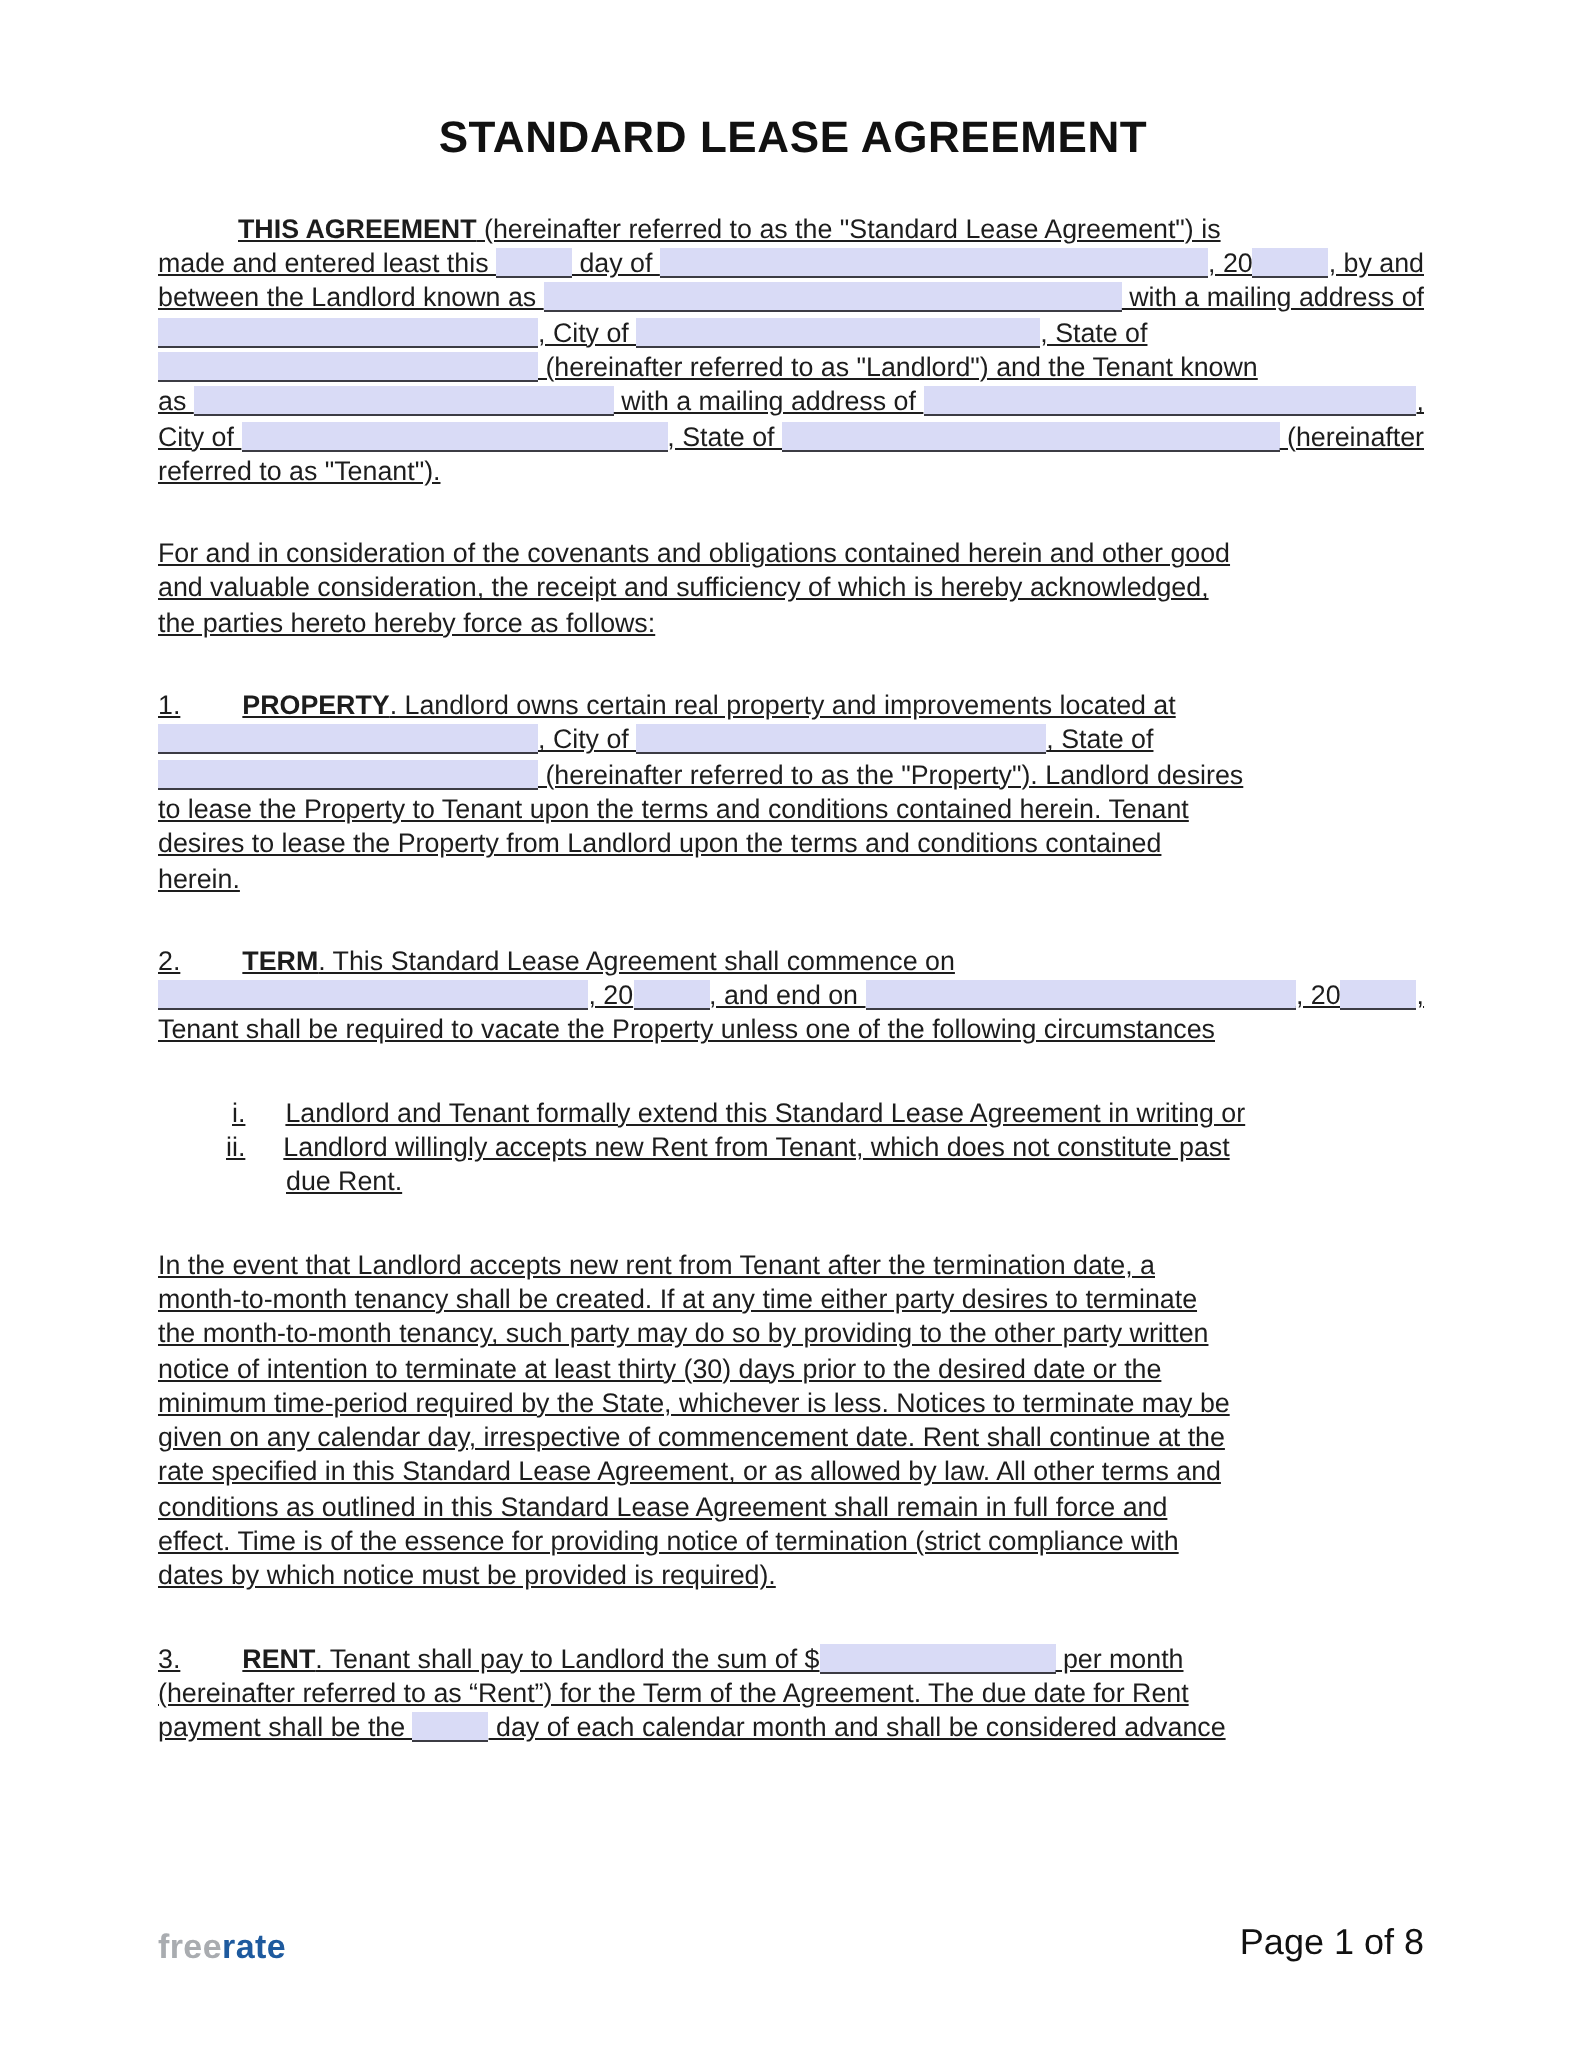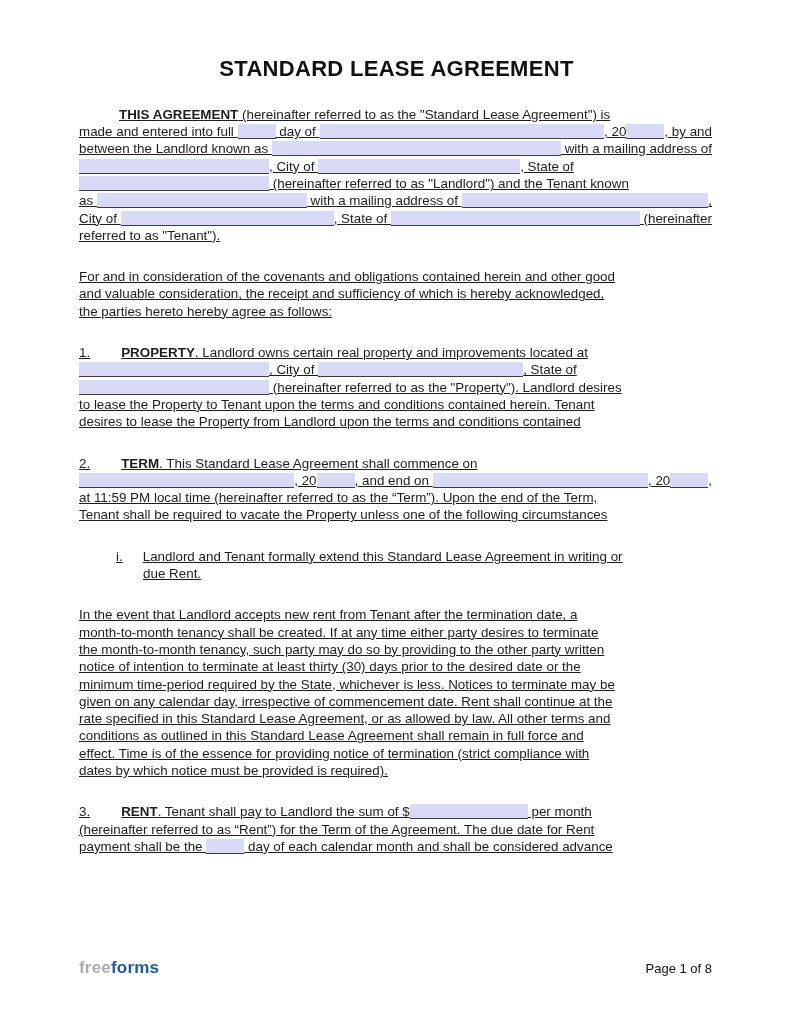--- a/index.html
+++ b/index.html
@@ -52,37 +52,37 @@
     left: 79px;
     right: 79px;
     top: 941px;
     display: flex;
     justify-content: space-between;
     align-items: flex-end;
   }
   .brand { font-size: 17px; font-weight: 700; letter-spacing: 0.2px; }
   .brand .free  { color: var(--brand-gray, #a9acb0); }
   .brand .forms { color: var(--brand-blue, #1e5a9e); }
-  .page-number { font-size: 13px; color: #111111; margin-bottom: 2px; margin-top: 20px; }
+  .page-number { font-size: 18px; color: #111111; margin-bottom: 2px; margin-top: 20px; }
 </style>
 </head>
 <body>
 
 <div class="page">
   <div class="content">
     <h1 class="title">STANDARD LEASE AGREEMENT</h1>
     <div class="doc-body">
         <div class="block">
           <div class="line">
             <span class="spacer" style="width: 40px;"></span>
             <span class="seg bold">THIS AGREEMENT</span>
             <span class="seg"> (hereinafter referred to as the "Standard Lease Agreement") is</span>
           </div>
           <div class="line">
-            <span class="seg">made and entered into full </span>
+            <span class="seg">made and entered least this </span>
             <span class="blank" style="width: 38px;"></span>
             <span class="seg"> day of </span>
             <span class="blank" style="width: 215px; flex-grow: 1;"></span>
             <span class="seg">, 20</span>
             <span class="blank" style="width: 38px;"></span>
             <span class="seg">, by and</span>
           </div>
           <div class="line">
             <span class="seg">between the Landlord known as </span>
             <span class="blank" style="width: 230px; flex-grow: 1;"></span>
@@ -117,21 +117,21 @@
           </div>
         </div>
         <div class="block">
           <div class="line">
             <span class="seg">For and in consideration of the covenants and obligations contained herein and other good</span>
           </div>
           <div class="line">
             <span class="seg">and valuable consideration, the receipt and sufficiency of which is hereby acknowledged,</span>
           </div>
           <div class="line">
-            <span class="seg">the parties hereto hereby agree as follows:</span>
+            <span class="seg">the parties hereto hereby force as follows:</span>
           </div>
         </div>
         <div class="block">
           <div class="line">
             <span class="seg">1.</span>
             <span class="spacer" style="width: 31px;"></span>
             <span class="seg bold">PROPERTY</span>
             <span class="seg">. Landlord owns certain real property and improvements located at</span>
           </div>
           <div class="line">
@@ -143,51 +143,57 @@
           <div class="line">
             <span class="blank" style="width: 190px;"></span>
             <span class="seg"> (hereinafter referred to as the "Property"). Landlord desires</span>
           </div>
           <div class="line">
             <span class="seg">to lease the Property to Tenant upon the terms and conditions contained herein. Tenant</span>
           </div>
           <div class="line">
             <span class="seg">desires to lease the Property from Landlord upon the terms and conditions contained</span>
           </div>
+          <div class="line">
+            <span class="seg">herein.</span>
+          </div>
         </div>
         <div class="block">
           <div class="line">
             <span class="seg">2.</span>
             <span class="spacer" style="width: 31px;"></span>
             <span class="seg bold">TERM</span>
             <span class="seg">. This Standard Lease Agreement shall commence on</span>
           </div>
           <div class="line">
             <span class="blank" style="width: 205px; flex-grow: 1;"></span>
             <span class="seg">, 20</span>
             <span class="blank" style="width: 38px;"></span>
             <span class="seg">, and end on </span>
             <span class="blank" style="width: 205px; flex-grow: 1;"></span>
             <span class="seg">, 20</span>
             <span class="blank" style="width: 38px;"></span>
             <span class="seg">,</span>
           </div>
           <div class="line">
-            <span class="seg">at 11:59 PM local time (hereinafter referred to as the “Term”). Upon the end of the Term,</span>
-          </div>
-          <div class="line">
             <span class="seg">Tenant shall be required to vacate the Property unless one of the following circumstances</span>
           </div>
         </div>
         <div class="block">
           <div class="line">
             <span class="spacer" style="width: 37px;"></span>
             <span class="seg">i.</span>
             <span class="spacer" style="width: 20px;"></span>
             <span class="seg">Landlord and Tenant formally extend this Standard Lease Agreement in writing or</span>
+          </div>
+          <div class="line">
+            <span class="spacer" style="width: 34px;"></span>
+            <span class="seg">ii.</span>
+            <span class="spacer" style="width: 19px;"></span>
+            <span class="seg">Landlord willingly accepts new Rent from Tenant, which does not constitute past</span>
           </div>
           <div class="line">
             <span class="spacer" style="width: 64px;"></span>
             <span class="seg">due Rent.</span>
           </div>
         </div>
         <div class="block">
           <div class="line">
             <span class="seg">In the event that Landlord accepts new rent from Tenant after the termination date, a</span>
           </div>
@@ -233,16 +239,16 @@
           </div>
           <div class="line">
             <span class="seg">payment shall be the </span>
             <span class="blank" style="width: 38px;"></span>
             <span class="seg"> day of each calendar month and shall be considered advance</span>
           </div>
         </div>
       </div>
   </div>
   <div class="footer">
-    <div class="brand"><span class="free">free</span><span class="forms">forms</span></div>
+    <div class="brand"><span class="free">free</span><span class="forms">rate</span></div>
     <div class="page-number">Page 1 of 8</div>
   </div>
 </div>
 
 </body></html>

